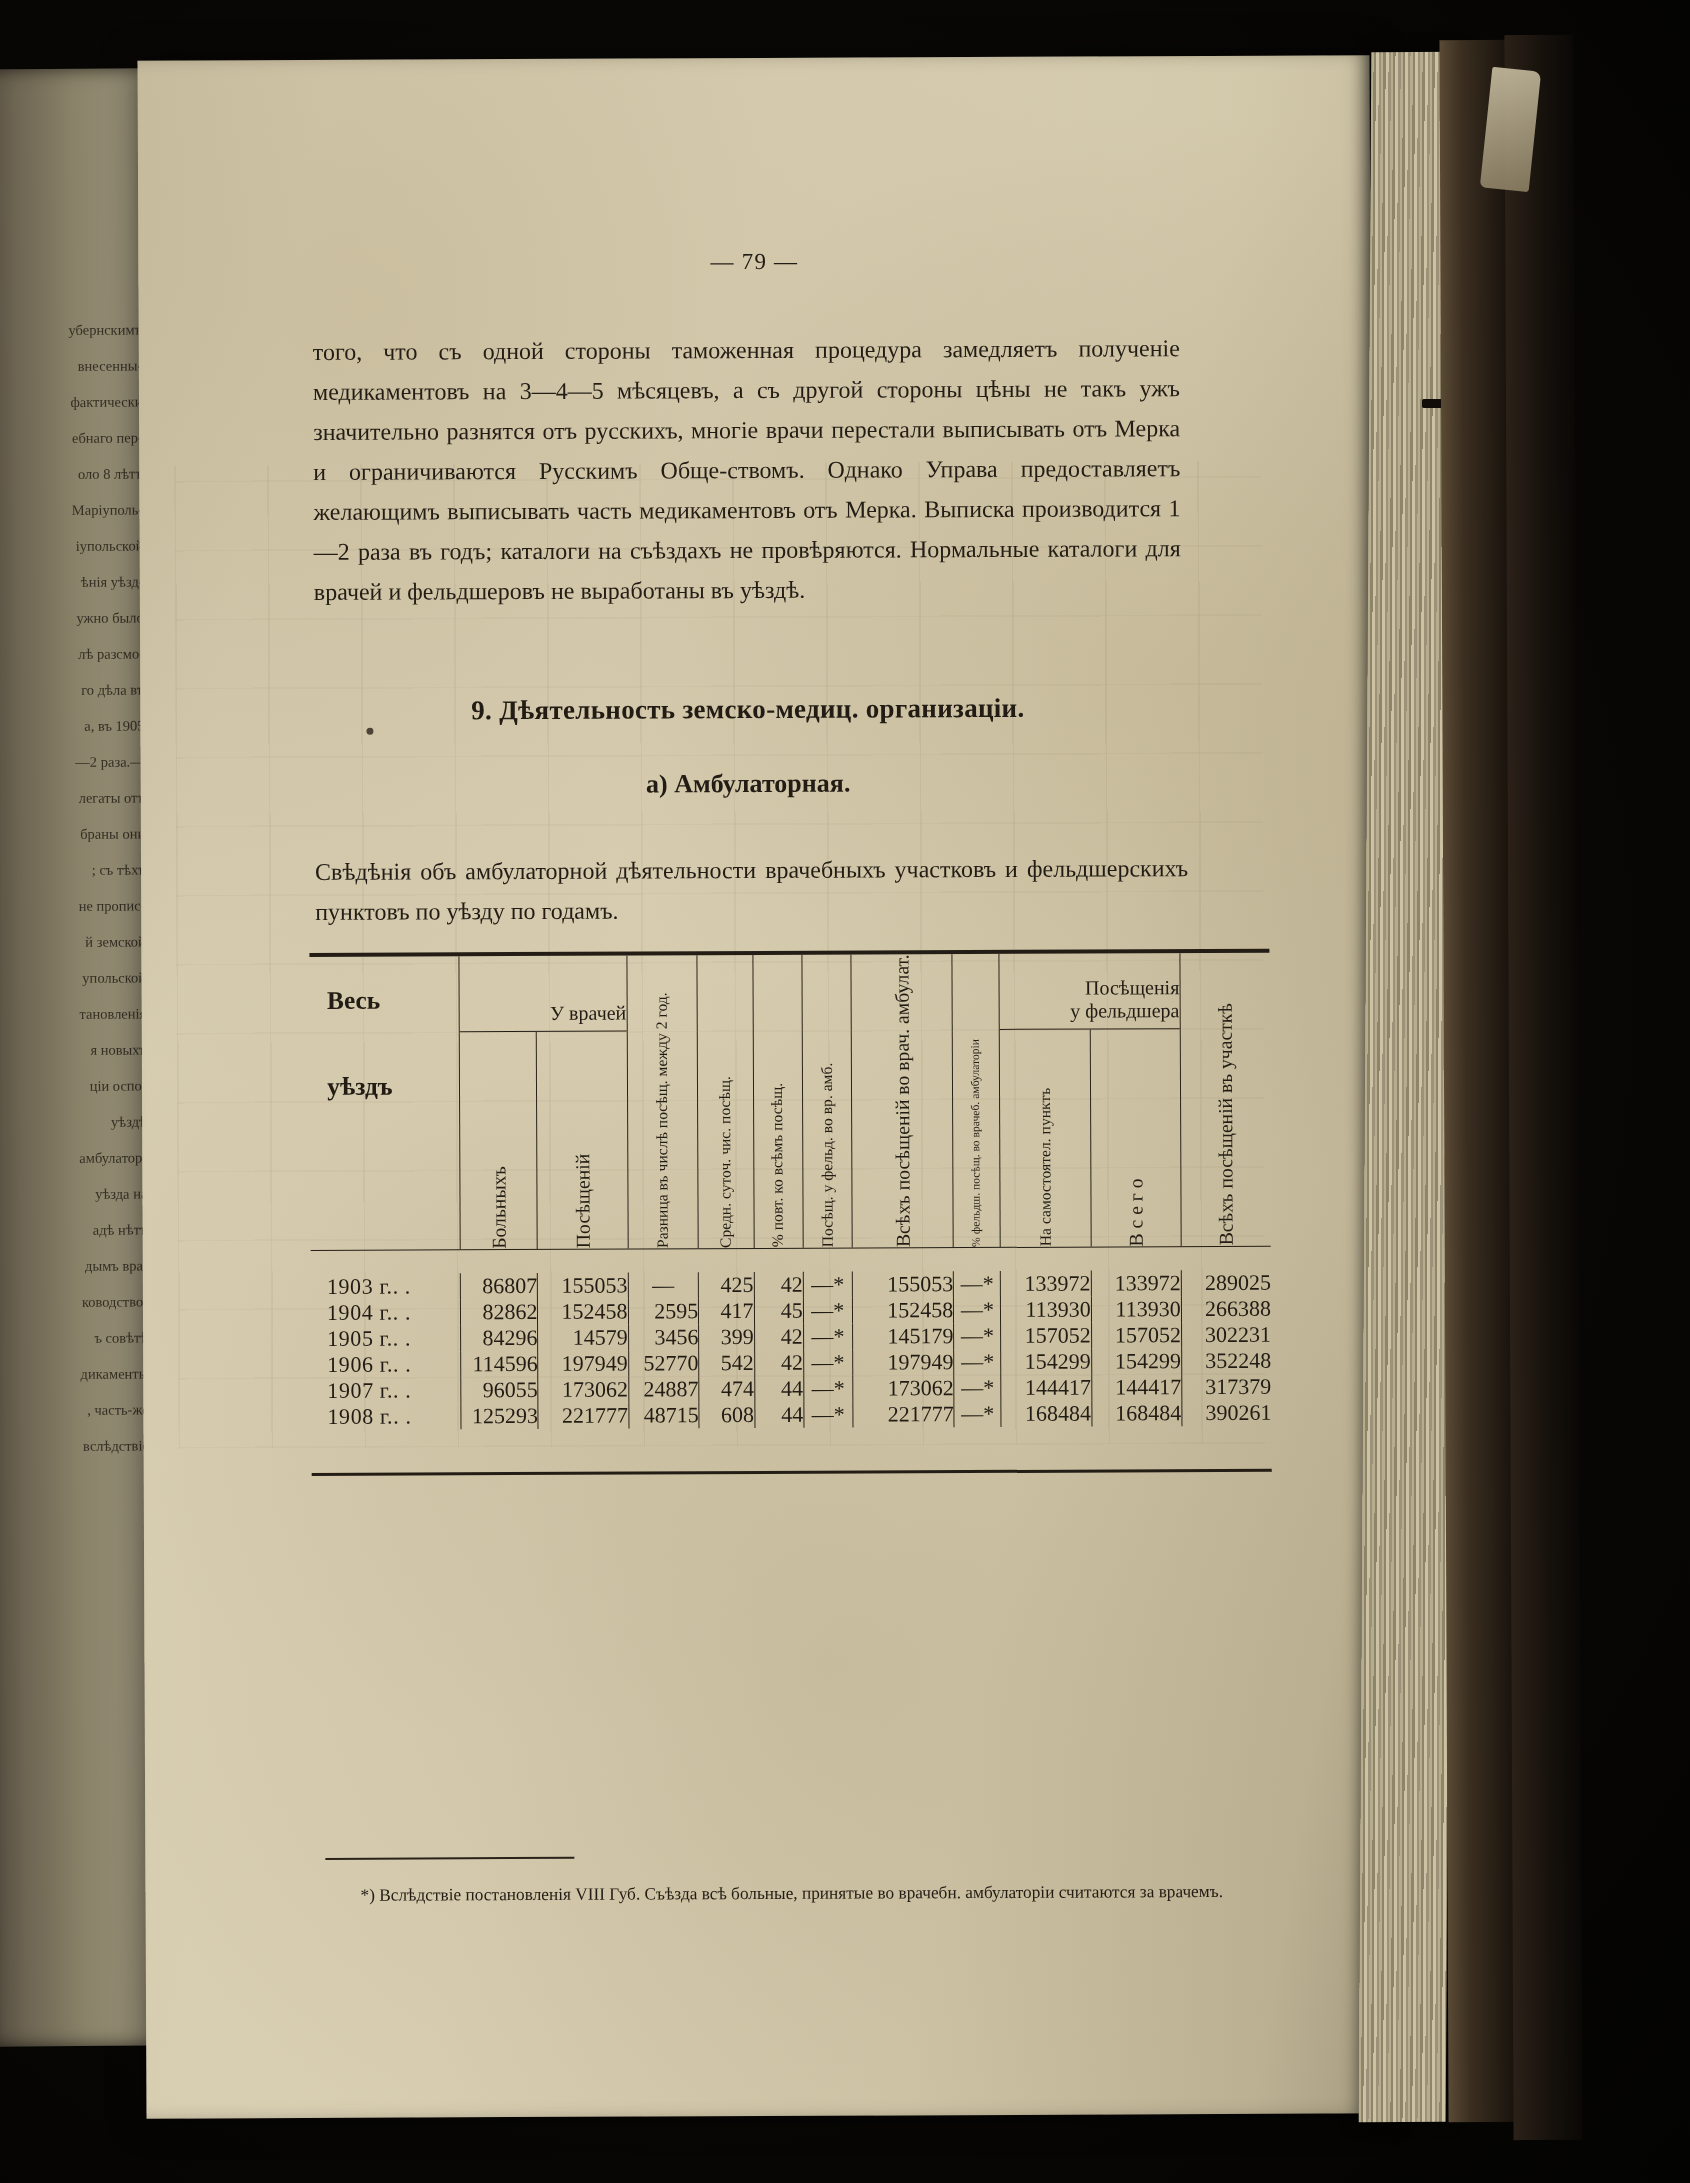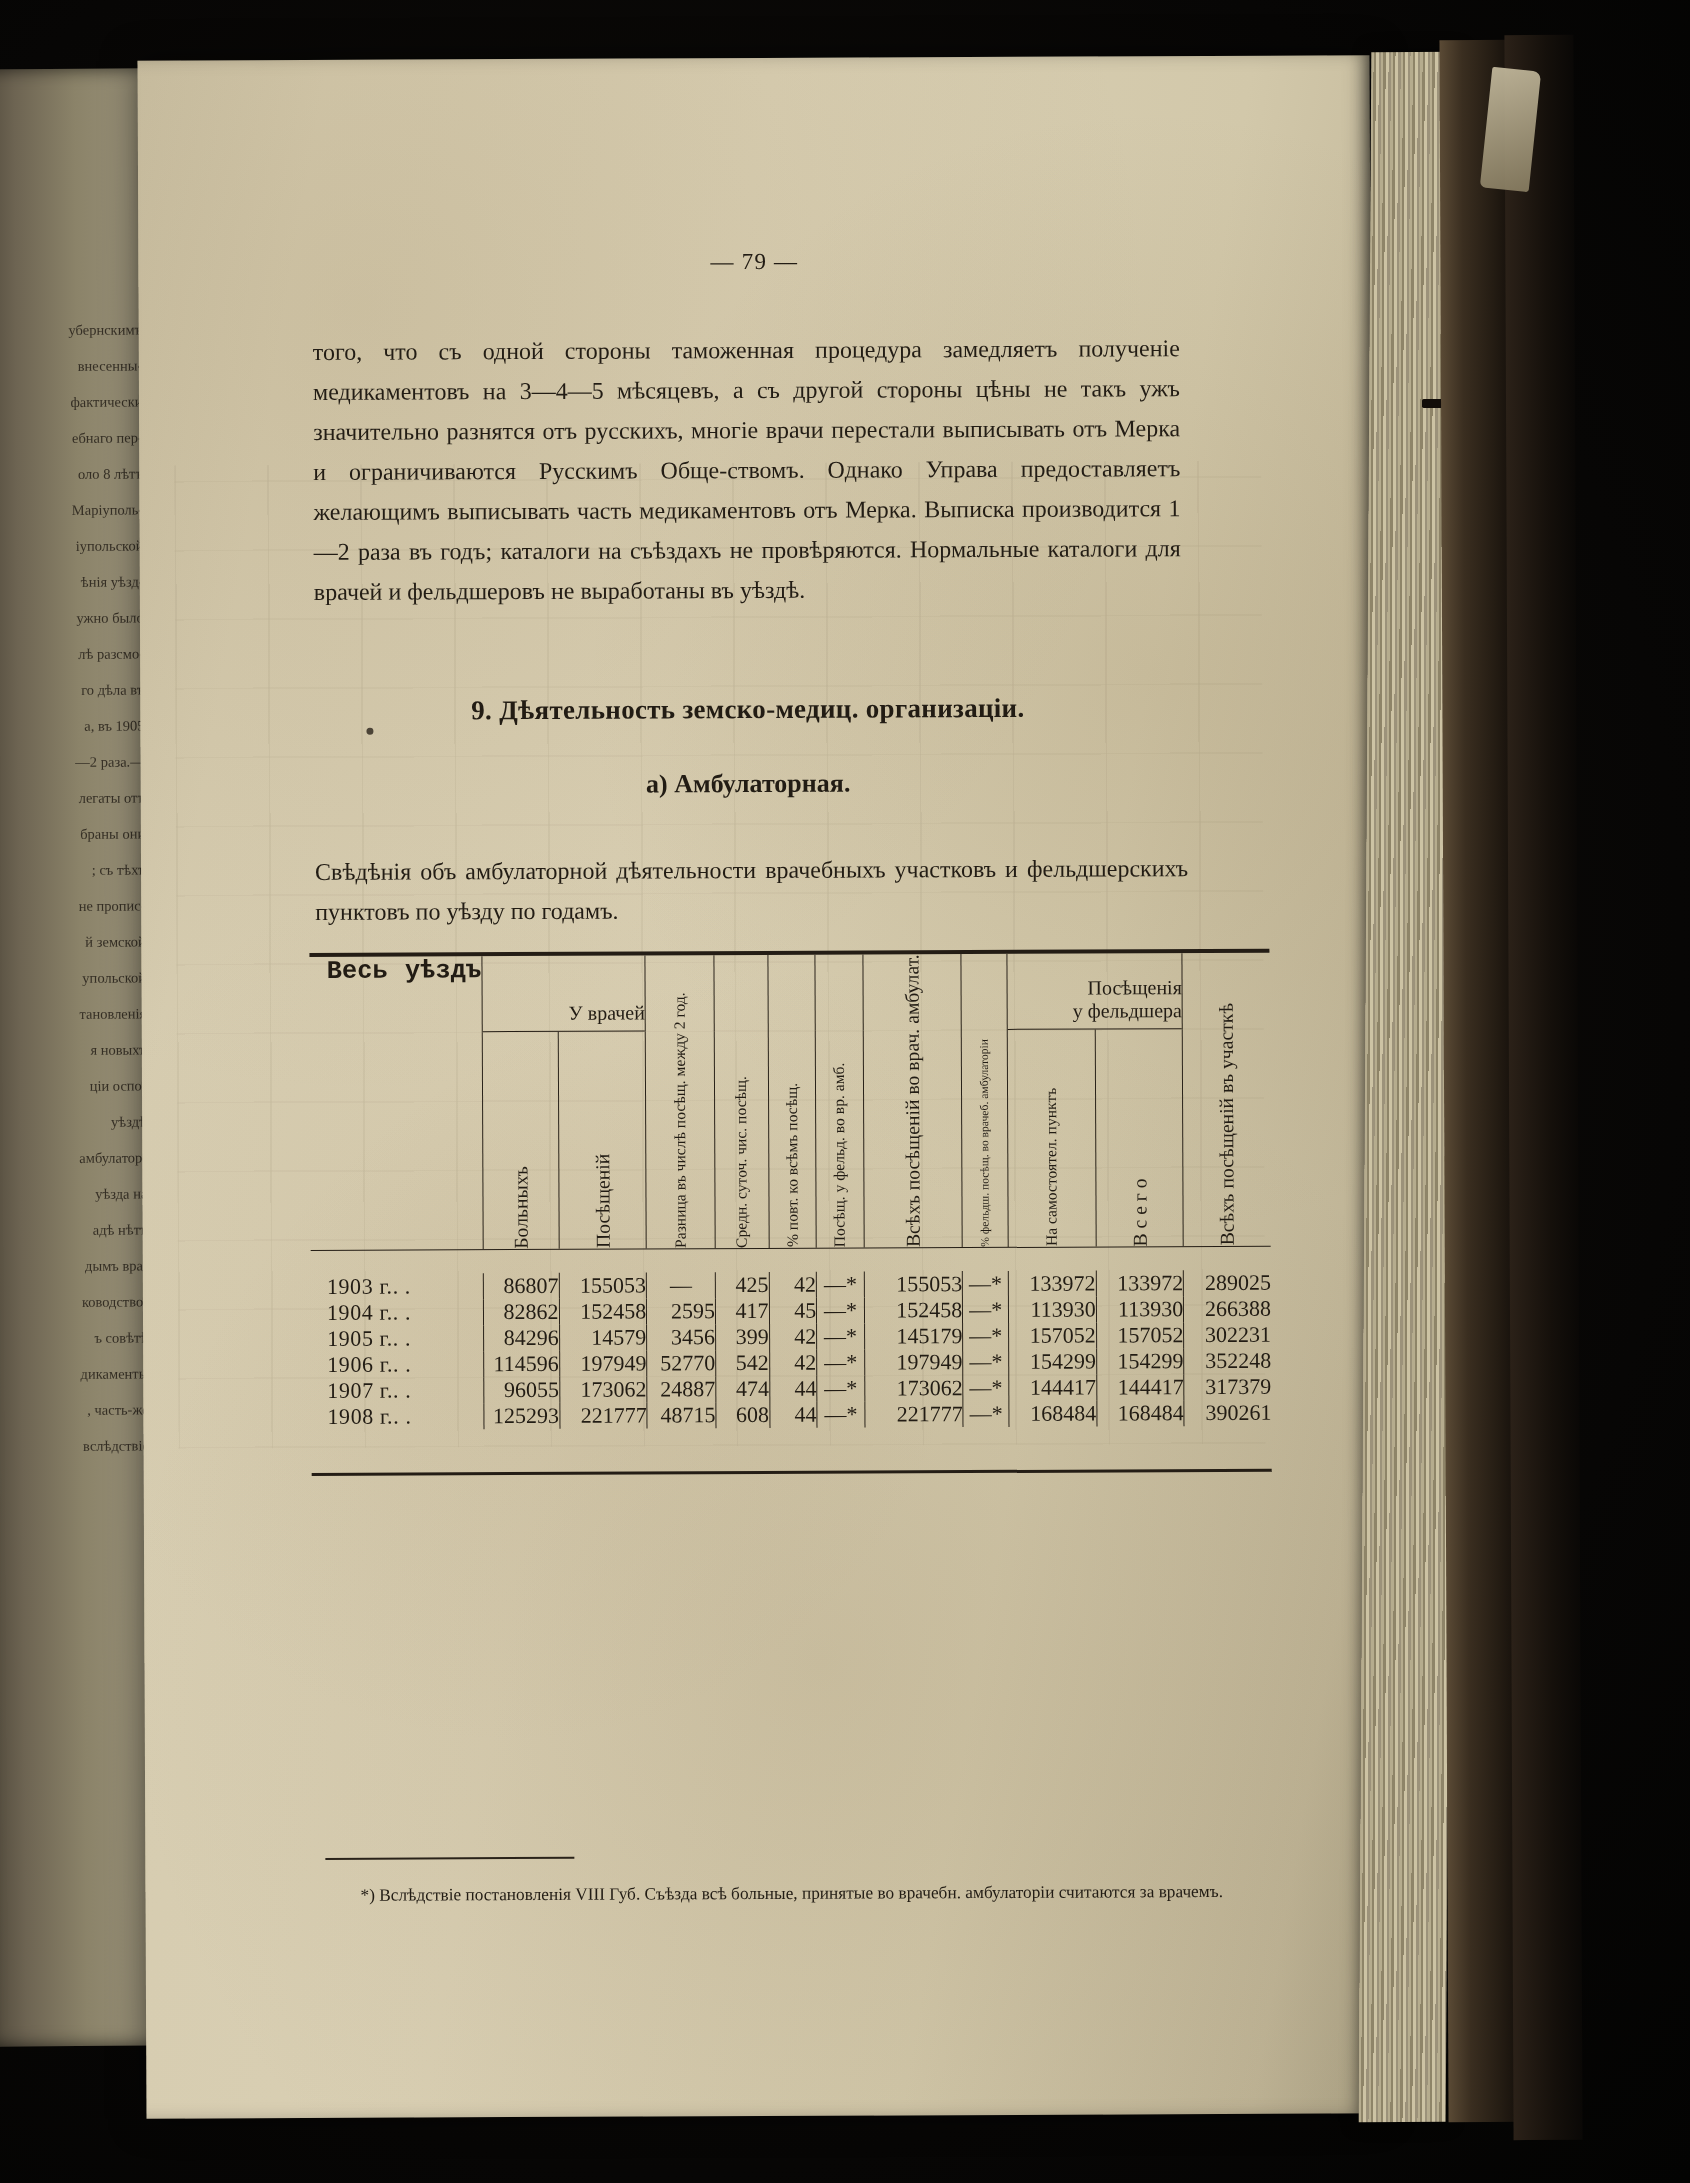--- a/index.html
+++ b/index.html
@@ -384,21 +384,21 @@
       <div class="lead">
         <p>Свѣдѣнія объ амбулаторной дѣятельности врачебныхъ участковъ и фельдшерскихъ пунктовъ по уѣзду по годамъ.</p>
       </div>
 
       <div class="tbl-wrap">
         <div class="rule-top"></div>
         <table class="amb">
           <thead>
             <tr class="head-row">
               <th rowspan="2" style="width:145px; border-left:none; vertical-align:top;">
-                <div style="height:173px; display:flex; flex-direction:row; justify-content:space-around;font-family:Liberation Mono, monospace;">
+                <div style="height:173px; display:flex; flex-direction:column; justify-content:space-around;">
                   <div class="stub-label">Весь</div>
                   <div class="stub-label">уѣздъ</div>
                 </div>
               </th>
               <th colspan="2" style="height:40px;border-radius:7px;">
                 <div class="grp-label">У врачей</div>
               </th>
               <th rowspan="2" style="width:68px;">
                 <div class="vert small">Разница въ числѣ посѣщ. между 2 год.</div>
               </th>

